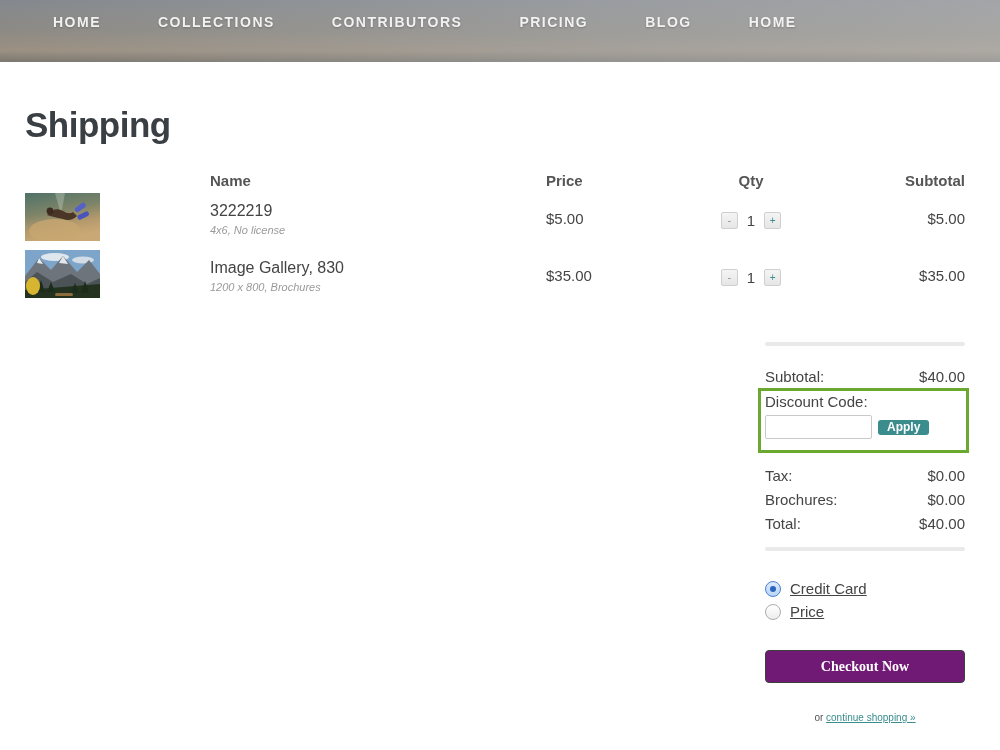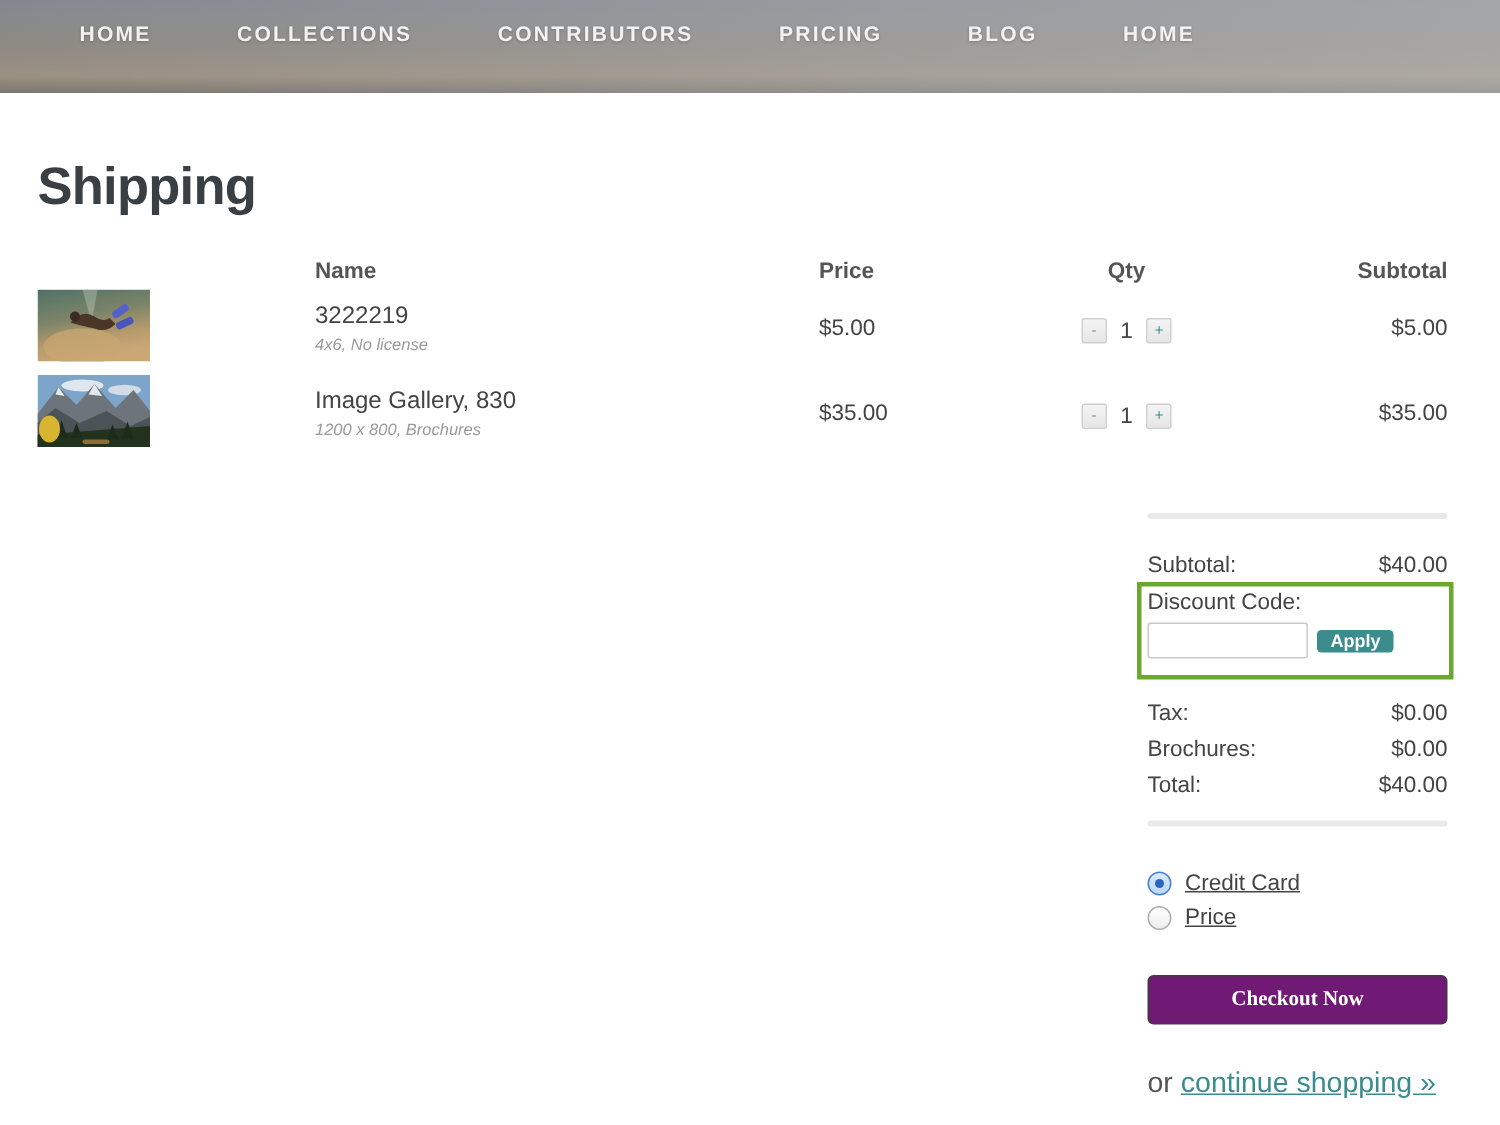--- a/index.html
+++ b/index.html
@@ -82,21 +82,21 @@
     border-radius:50%; background:#2a65c0;
   }
   .pay-label { font-size:15px; color:#444; margin-left:9px; }
 
   .checkout-btn {
     margin-top:24px; width:200px; height:33px; background:#701a75; color:#fff;
     border:1px solid #3e3e3e; border-radius:4px; font-size:14px; font-weight:bold; cursor:pointer;
     font-family:Liberation Serif, serif;
   }
 
-  .continue-row { margin-top:29px; text-align:left; font-size:19px; color:#555; }
+  .continue-row { margin-top:29px; text-align:center; font-size:10px; color:#555; }
   .continue-link { color:#3a8c8d; text-decoration:underline; cursor:pointer; }
 </style>
 </head>
 <body>
 
 <div class="nav">
   <a class="nav-item">HOME</a>
   <a class="nav-item">COLLECTIONS</a>
   <a class="nav-item">CONTRIBUTORS</a>
   <a class="nav-item">PRICING</a>

